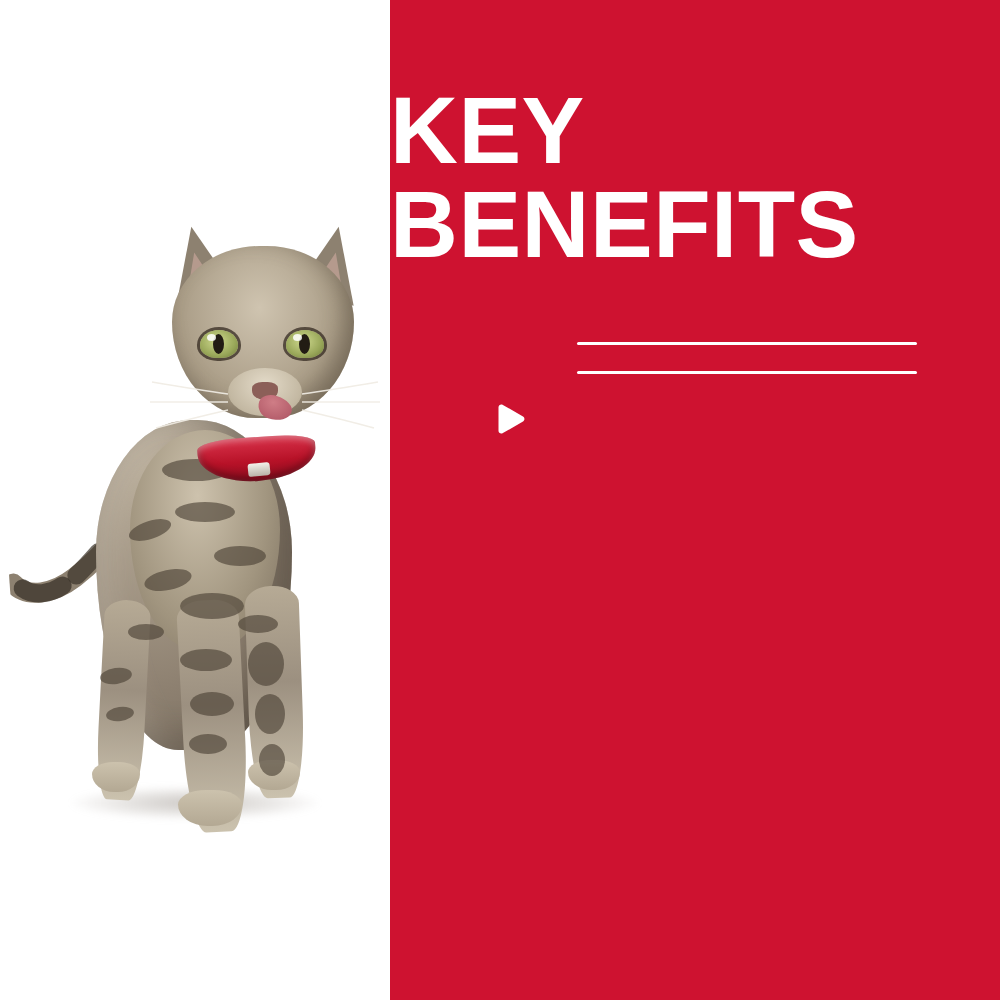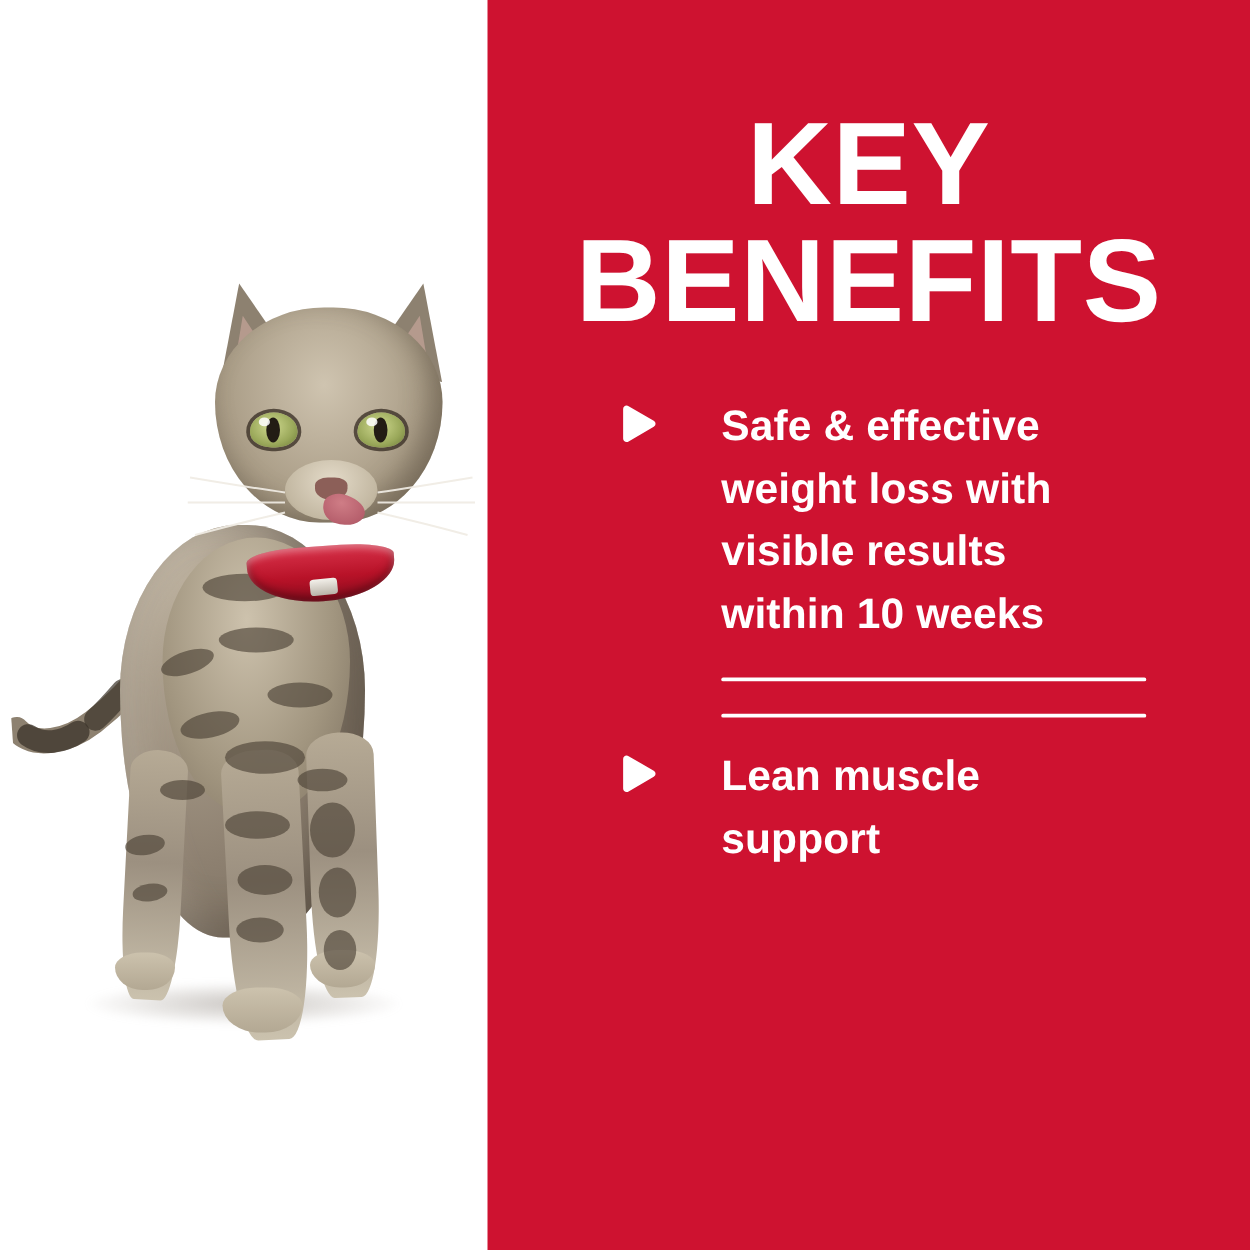--- a/index.html
+++ b/index.html
@@ -213,21 +213,20 @@
     left: 390px; top: 0;
     width: 610px;
     height: 1000px;
     background: #ce1230;
   }
 
   #benefits-title {
     position: absolute;
     left: 0; top: 84px;
     width: 610px;
-    text-align: center;
     color: #ffffff;
     font-size: 94px;
     line-height: 94px;
     font-weight: 700;
     letter-spacing: 0.5px;
     white-space: pre-line;
   }
 
   #benefits-list {
     position: absolute;
@@ -363,46 +362,31 @@
     </div>
   </div>
 
   <div id="benefits-panel">
 
     <div id="benefits-title">KEY
 BENEFITS</div>
 
     <div id="benefits-list">
 
+
+      <div class="benefit-divider"></div>
+
+
+      <div class="benefit-divider"></div>
+
       <div class="benefit-row">
         <span class="benefit-marker">
           <svg width="34" height="30" viewBox="0 0 34 30" aria-hidden="true">
             <path d="M5.5 3.2 C5.5 0.9 8.0 -0.4 9.9 0.9 L30.0 12.6
                      C31.9 13.8 31.9 16.2 30.0 17.4 L9.9 29.1
                      C8.0 30.4 5.5 29.1 5.5 26.8 Z" fill="#ffffff"></path>
           </svg>
         </span>
-        <span class="benefit-text">Safe &amp; effective
-weight loss with
-visible results
-within 10 weeks</span>
-      </div>
-
-      <div class="benefit-divider"></div>
-
-
-      <div class="benefit-divider"></div>
-
-      <div class="benefit-row">
-        <span class="benefit-marker">
-          <svg width="34" height="30" viewBox="0 0 34 30" aria-hidden="true">
-            <path d="M5.5 3.2 C5.5 0.9 8.0 -0.4 9.9 0.9 L30.0 12.6
-                     C31.9 13.8 31.9 16.2 30.0 17.4 L9.9 29.1
-                     C8.0 30.4 5.5 29.1 5.5 26.8 Z" fill="#ffffff"></path>
-          </svg>
-        </span>
-        <span class="benefit-text">Lean muscle
-support</span>
       </div>
 
     </div>
   </div>
 </div>
 
 </body></html>

